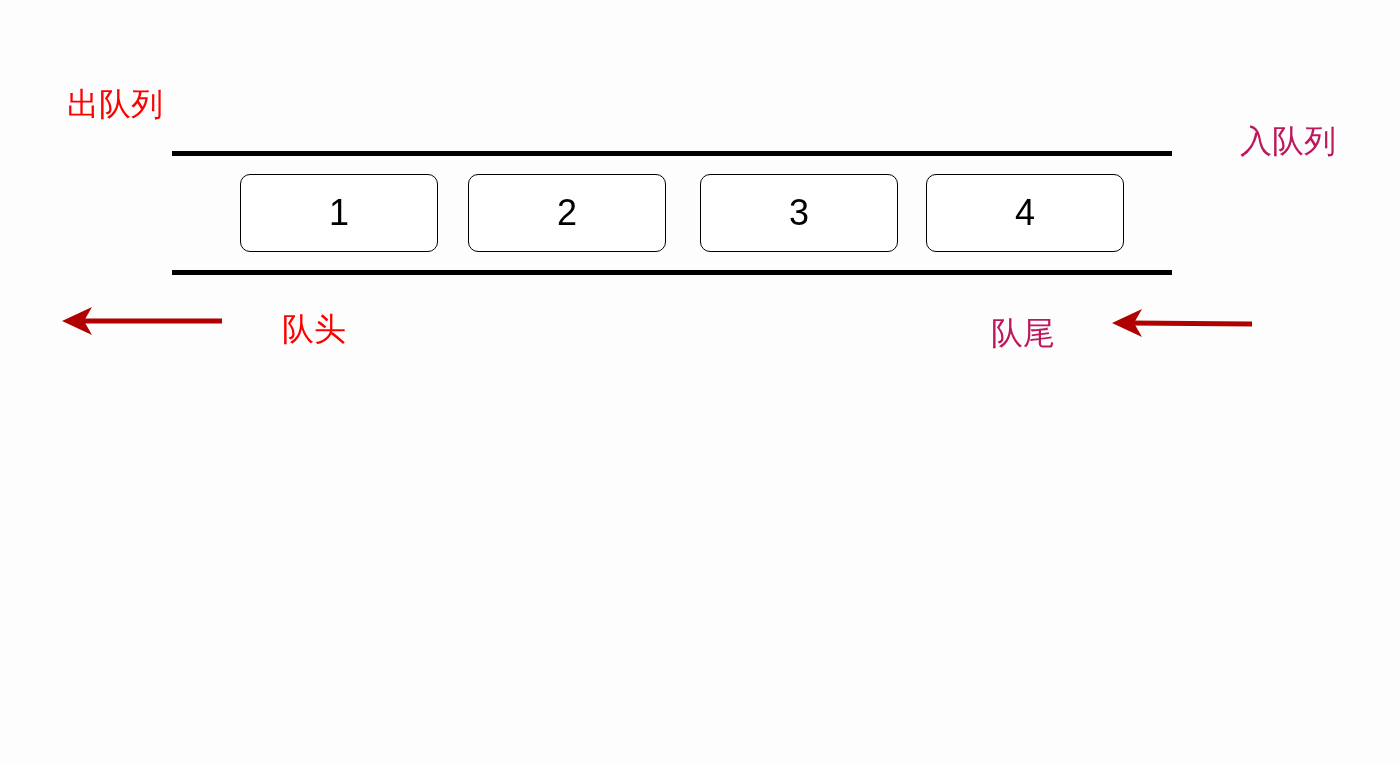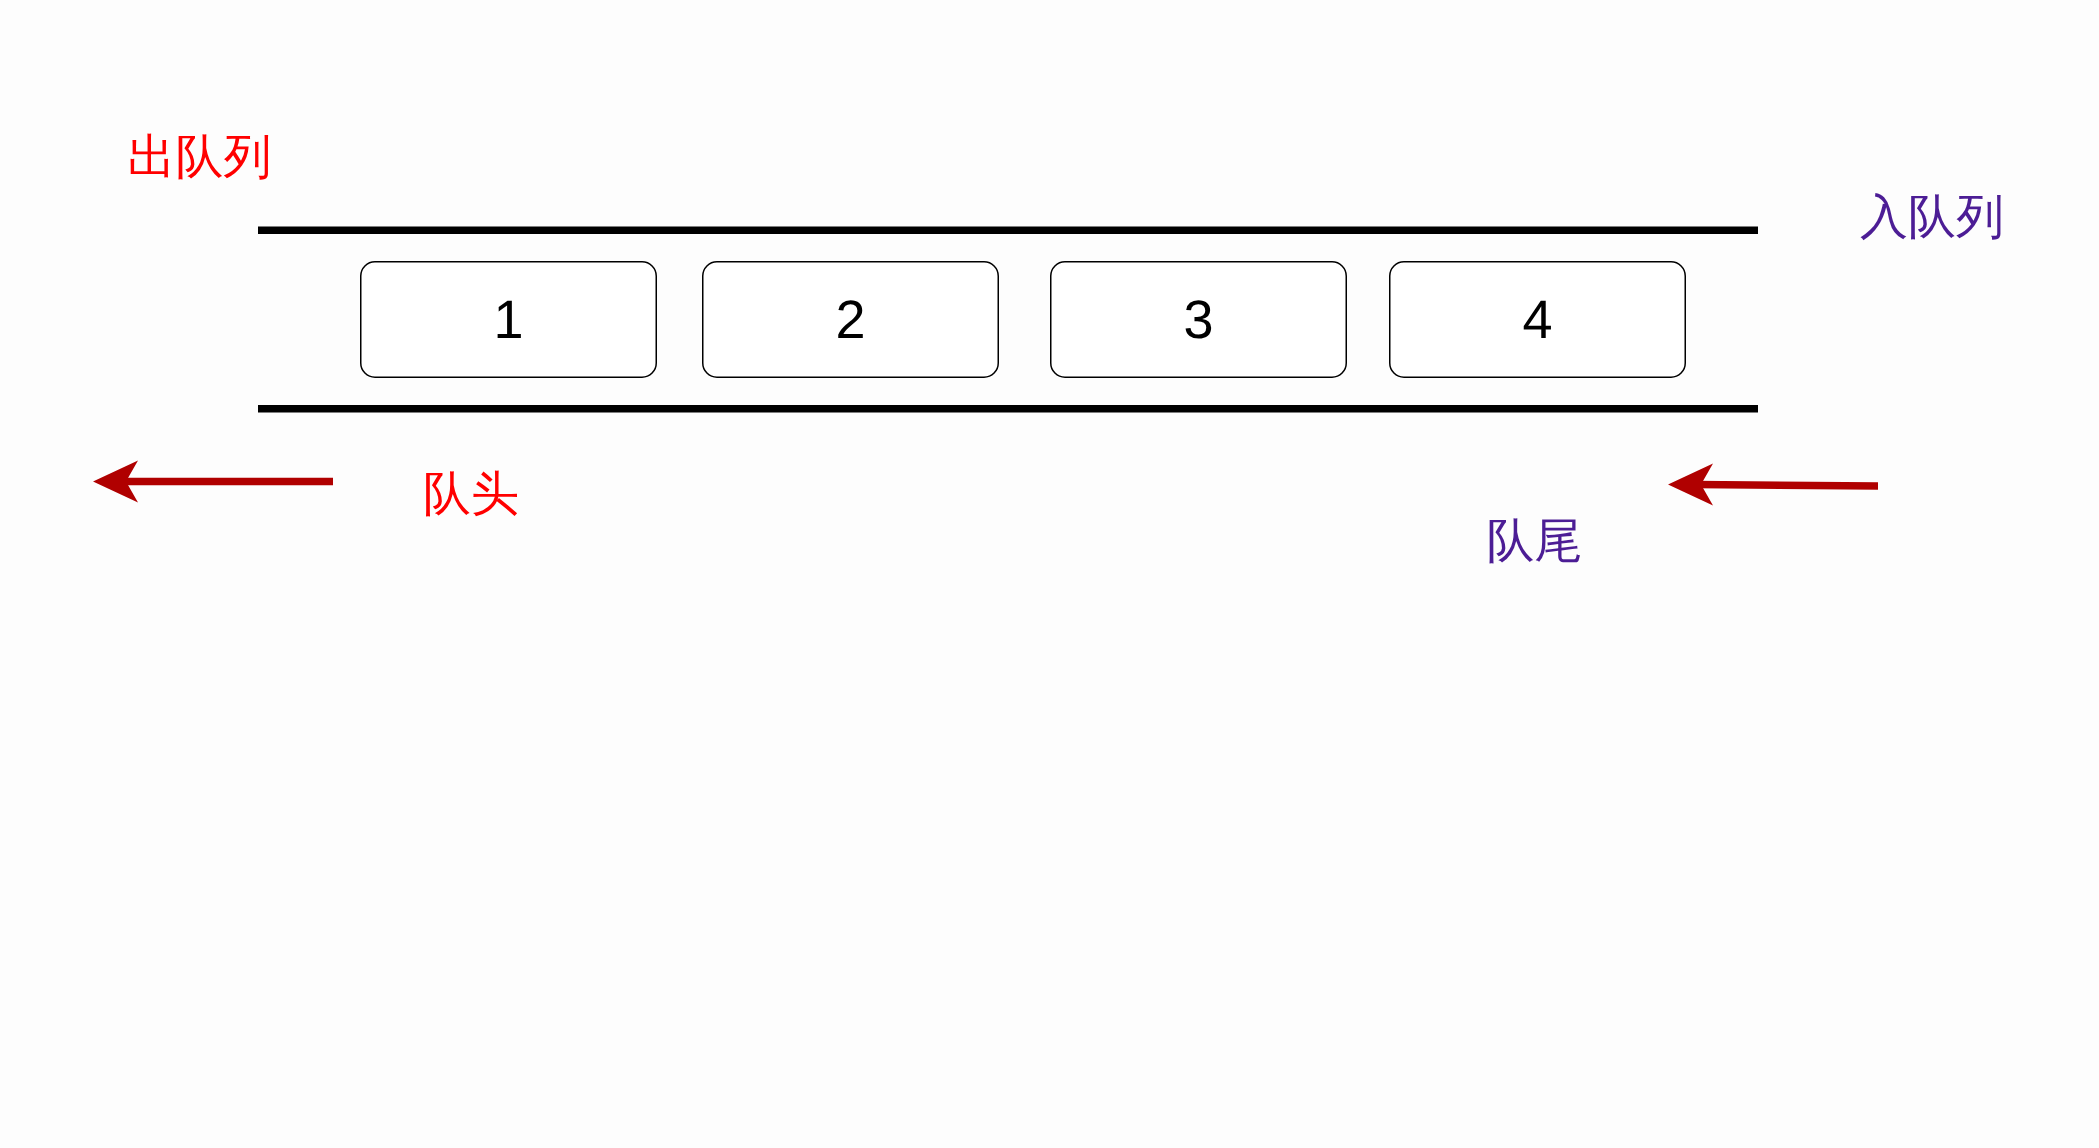--- a/index.html
+++ b/index.html
@@ -1,44 +1,44 @@
 <!DOCTYPE html>
 <html><head>
 <meta charset="utf-8">
 <style>
   html, body { margin:0; padding:0; }
   body { width:1399px; height:765px; background:#fdfdfd; position:relative; overflow:hidden; font-family:"Liberation Sans", "DejaVu Sans", sans-serif; }
   .abs { position:absolute; }
   .label { font-size:32px; line-height:1; white-space:nowrap; }
   .red { color:#ff0000; }
-  .blue { color:#4c1d95; }
+  .blue { color:#be185d;font-family:Liberation Mono, monospace; }
   .rail { background:#000; height:5px; left:172px; width:1000px; }
   .cell { border:1.5px solid #000; border-radius:10px; width:198px; height:78px; box-sizing:border-box; background:#fff;
           display:flex; align-items:center; justify-content:center; font-size:36px; color:#000; top:174px; }
   svg.arrow { overflow:visible; }
 </style>
 </head>
 <body>
 
 <div>
-  <div class="abs label red" style="left:85px;top:88px;text-align:right;">出队列</div>
+  <div class="abs label red" style="left:67px;top:88px;text-align:right;">出队列</div>
   <div class="abs label blue" style="left:1240px;top:128px;">入队列</div>
 
   <div class="abs rail" style="top:151px;"></div>
   <div class="abs rail" style="top:270px;"></div>
 
   <div class="abs cell" style="left:240px;">1</div>
   <div class="abs cell" style="left:468px;">2</div>
   <div class="abs cell" style="left:700px;">3</div>
   <div class="abs cell" style="left:926px;">4</div>
 
   <svg class="abs arrow" style="left:60px;top:305px;" width="165" height="32">
     <line x1="162" y1="16" x2="20" y2="16" stroke="#b00000" stroke-width="5"></line>
     <polygon points="2,16 32,2 24,16 32,30" fill="#b00000"></polygon>
   </svg>
   <div class="abs label red" style="left:282px;top:313px;">队头</div>
 
   <svg class="abs arrow" style="left:1110px;top:308px;" width="145" height="32">
     <line x1="142" y1="16" x2="20" y2="15" stroke="#b00000" stroke-width="5"></line>
     <polygon points="2,15 32,1 24,15 32,29" fill="#b00000"></polygon>
   </svg>
-  <div class="abs label blue" style="left:991px;top:344px;">队尾</div>
+  <div class="abs label blue" style="left:991px;top:320px;">队尾</div>
 </div>
 
 </body></html>

